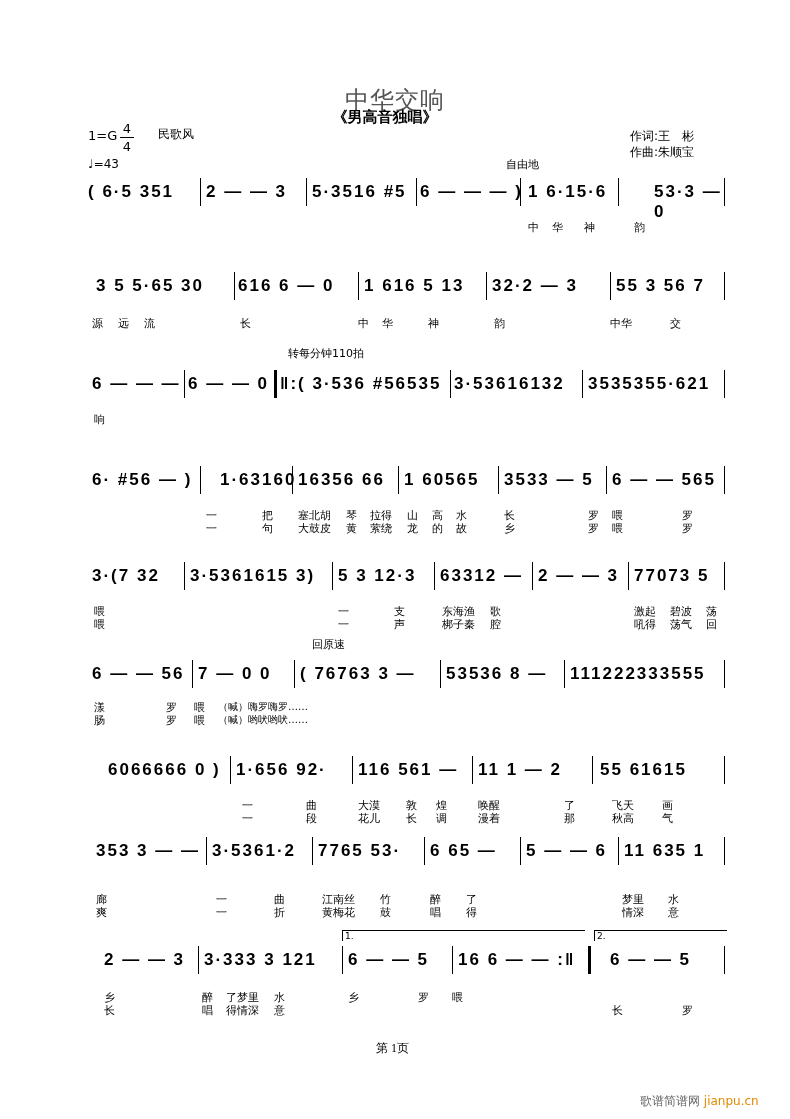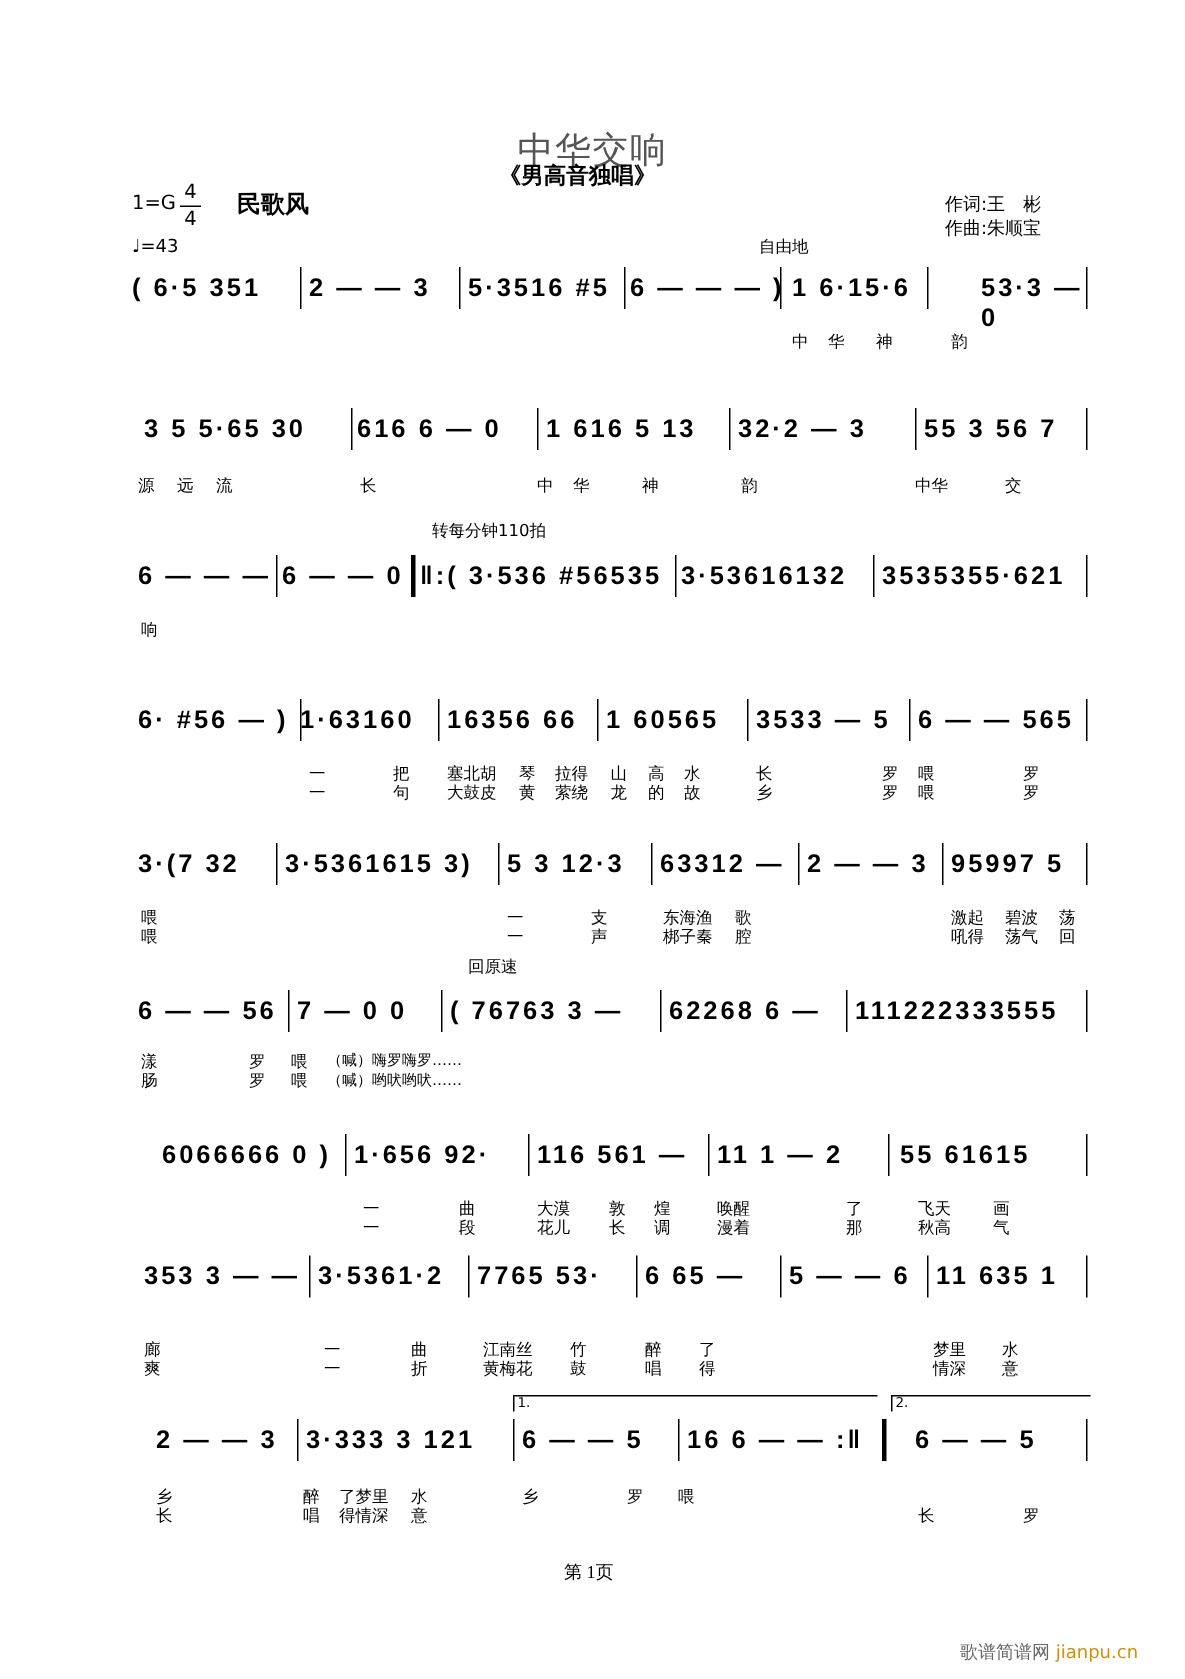--- a/index.html
+++ b/index.html
@@ -3,21 +3,21 @@
 <meta charset="utf-8">
 <style>
   html,body{margin:0;padding:0;background:#fff;}
   body{width:790px;height:1119px;position:relative;overflow:hidden;font-family:"DejaVu Sans","Liberation Sans",sans-serif;color:#000;}
   .abs{position:absolute;white-space:nowrap;}
   .title{left:0;width:790px;text-align:center;top:84px;font-size:24px;color:#555;font-family:"DejaVu Sans",sans-serif;font-weight:300;letter-spacing:1px;}
   .subtitle{left:0;width:770px;text-align:center;top:108px;font-size:15px;font-weight:bold;}
   .key{left:88px;top:128px;font-size:13px;}
   .tsig{left:120px;top:120px;font-size:13px;line-height:17px;text-align:center;width:14px;}
   .tsig .bar{border-top:1px solid #000;}
-  .style{left:158px;top:126px;font-size:16px;font-weight:bold;}
+  .style{left:158px;top:126px;font-size:12px;font-weight:normal;}
   .tempo{left:88px;top:157px;font-size:12px;}
   .credit{left:630px;font-size:12px;}
   .note-line{position:absolute;left:88px;width:640px;height:30px;}
   .notes{position:absolute;left:0;top:4px;font-size:17px;font-weight:bold;font-family:"Liberation Sans",sans-serif;letter-spacing:2px;}
   .barline{position:absolute;top:0;width:1px;height:28px;background:#000;}
   .lyric{position:absolute;font-size:11px;}
   .mark{position:absolute;font-size:11px;}
   .footer{left:376px;top:1040px;font-size:12px;font-family:"Liberation Serif",serif;}
   .wm{left:640px;top:1093px;font-size:12px;color:#666;}
   .wm b{color:#e08a00;font-weight:normal;}
@@ -94,21 +94,21 @@
   <span class="notes" style="left:366px">3·53616132</span>
   <div class="barline" style="left:494px"></div>
   <span class="notes" style="left:500px">3535355·621</span>
   <div class="barline" style="left:636px"></div>
 </div>
 <span class="lyric" style="left:94px;top:412px">响</span>
 
 <div class="note-line" style="top:466px">
   <span class="notes" style="left:4px">6· #56 — )</span>
   <div class="barline" style="left:112px"></div>
-  <span class="notes" style="left:112px">1·63160</span>
+  <span class="notes" style="left:132px">1·63160</span>
   <div class="barline" style="left:204px"></div>
   <span class="notes" style="left:210px">16356 66</span>
   <div class="barline" style="left:310px"></div>
   <span class="notes" style="left:316px">1 60565</span>
   <div class="barline" style="left:410px"></div>
   <span class="notes" style="left:416px">3533 — 5</span>
   <div class="barline" style="left:518px"></div>
   <span class="notes" style="left:524px">6 — — 565</span>
   <div class="barline" style="left:636px"></div>
 </div>
@@ -143,21 +143,21 @@
   <span class="notes" style="left:4px">3·(7 32</span>
   <div class="barline" style="left:96px"></div>
   <span class="notes" style="left:102px">3·5361615 3)</span>
   <div class="barline" style="left:244px"></div>
   <span class="notes" style="left:250px">5 3 12·3</span>
   <div class="barline" style="left:346px"></div>
   <span class="notes" style="left:352px">63312 —</span>
   <div class="barline" style="left:444px"></div>
   <span class="notes" style="left:450px">2 — — 3</span>
   <div class="barline" style="left:540px"></div>
-  <span class="notes" style="left:546px">95997 5</span>
+  <span class="notes" style="left:546px">77073 5</span>
   <div class="barline" style="left:636px"></div>
 </div>
 <div>
   <span class="lyric" style="left:94px;top:604px">喂</span>
   <span class="lyric" style="left:338px;top:604px">一</span>
   <span class="lyric" style="left:394px;top:604px">支</span>
   <span class="lyric" style="left:442px;top:604px">东海渔</span>
   <span class="lyric" style="left:490px;top:604px">歌</span>
   <span class="lyric" style="left:634px;top:604px">激起</span>
   <span class="lyric" style="left:670px;top:604px">碧波</span>
@@ -172,21 +172,21 @@
   <span class="lyric" style="left:706px;top:617px">回</span>
 </div>
 
 <div class="note-line" style="top:660px">
   <span class="notes" style="left:4px">6 — — 56</span>
   <div class="barline" style="left:104px"></div>
   <span class="notes" style="left:110px">7 — 0 0</span>
   <div class="barline" style="left:206px"></div>
   <span class="notes" style="left:212px">( 76763 3 —</span>
   <div class="barline" style="left:352px"></div>
-  <span class="notes" style="left:358px">62268 6 —</span>
+  <span class="notes" style="left:358px">53536 8 —</span>
   <div class="barline" style="left:476px"></div>
   <span class="notes" style="left:482px">111222333555</span>
   <div class="barline" style="left:636px"></div>
 </div>
 <div>
   <span class="lyric" style="left:94px;top:700px">漾</span>
   <span class="lyric" style="left:166px;top:700px">罗</span>
   <span class="lyric" style="left:194px;top:700px">喂</span>
   <span class="lyric" style="left:218px;top:700px;font-size:10px">（喊）嗨罗嗨罗……</span>
   <span class="lyric" style="left:94px;top:713px">肠</span>

